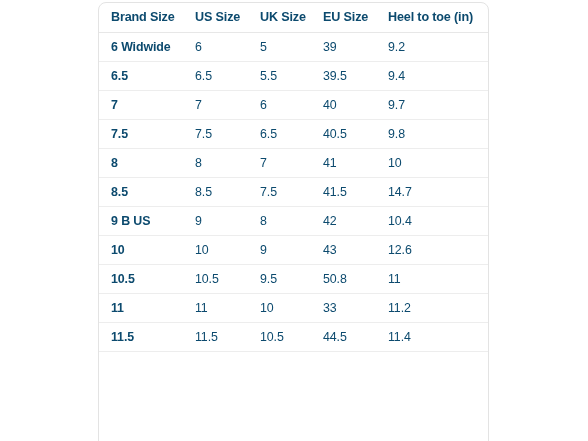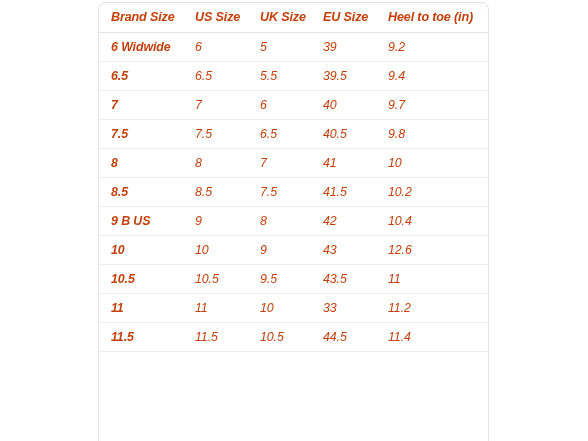--- a/index.html
+++ b/index.html
@@ -27,22 +27,21 @@
     border: 1px solid #e3e3e3;
     border-radius: 8px;
     background: #ffffff;
     overflow: hidden;
   }
   table.size-table {
     width: 100%;
     border-collapse: collapse;
     table-layout: fixed;
     font-size: 12.4px;
-    color: #c2410c;
-    font-style: italic;
+    color: #0c4a6e;
   }
   table.size-table col.c-brand { width: 84px; }
   table.size-table col.c-us    { width: 65px; }
   table.size-table col.c-uk    { width: 63px; }
   table.size-table col.c-eu    { width: 65px; }
   table.size-table col.c-heel  { width: 112px; }
 
   table.size-table thead th {
     text-align: left;
     font-weight: 700;
@@ -123,41 +122,41 @@
             <td>8</td>
             <td>7</td>
             <td>41</td>
             <td>10</td>
           </tr>
           <tr>
             <td class="brand-cell">8.5</td>
             <td>8.5</td>
             <td>7.5</td>
             <td>41.5</td>
-            <td>10.2</td>
+            <td>14.7</td>
           </tr>
           <tr>
             <td class="brand-cell">9 B US</td>
             <td>9</td>
             <td>8</td>
             <td>42</td>
             <td>10.4</td>
           </tr>
           <tr>
             <td class="brand-cell">10</td>
             <td>10</td>
             <td>9</td>
             <td>43</td>
             <td>12.6</td>
           </tr>
           <tr>
             <td class="brand-cell">10.5</td>
             <td>10.5</td>
             <td>9.5</td>
-            <td>43.5</td>
+            <td>50.8</td>
             <td>11</td>
           </tr>
           <tr>
             <td class="brand-cell">11</td>
             <td>11</td>
             <td>10</td>
             <td>33</td>
             <td>11.2</td>
           </tr>
           <tr>

